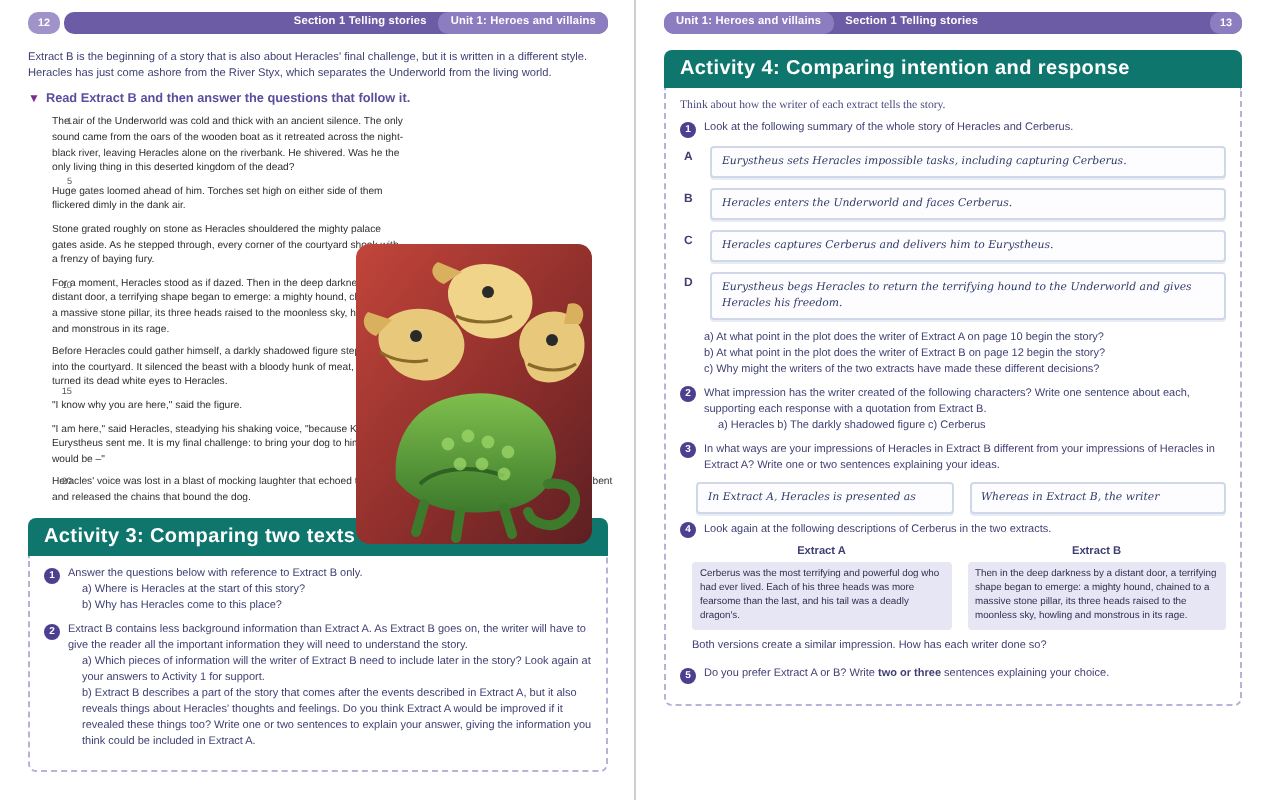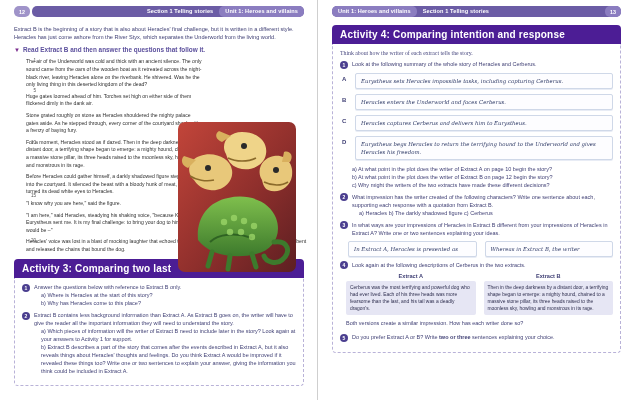--- a/index.html
+++ b/index.html
@@ -53,21 +53,21 @@
   .ex-p.narrow{width:176px;}
   .ex-p.wide{width:285px;}
   .lnum{position:absolute;left:0;width:10px;text-align:right;font-size:4.6px;color:#555;}
 
   
   .dog-wrap{position:absolute;right:8px;top:64px;width:118px;height:150px;}
 
   
   .activity{margin-top:6px;}
   .act-head{
-    background:#4c1d95;color:#fff;border-radius:4px 4px 0 0;
+    background:#0f766e;color:#fff;border-radius:4px 4px 0 0;
     font-size:10px;font-weight:bold;padding:4px 8px 4px 8px;letter-spacing:.2px;
   }
   .act-body{
     border:1px dashed #b9b2d8;border-top:none;border-radius:0 0 4px 4px;
     padding:5px 7px 6px 7px;background:#fff;
   }
   .q{display:flex;align-items:flex-start;gap:4px;margin-bottom:4px;}
   .qnum{
     flex:0 0 auto;width:8px;height:8px;border-radius:50%;
     background:#4b3f8f;color:#fff;font-size:5px;font-weight:bold;
@@ -191,21 +191,21 @@
           </g>
 
           <path d="M96 120 C110 118 114 130 104 138 C98 143 88 140 86 134" stroke="#3d7a2c" stroke-width="5" fill="none" stroke-linecap="round"></path>
 
           <path d="M34 130 L30 144 M52 134 L50 147 M74 132 L78 145" stroke="#3d7a2c" stroke-width="5" stroke-linecap="round"></path>
         </svg>
       </div>
     </div>
 
     <div class="activity">
-      <div class="act-head">Activity 3: Comparing two last</div>
+      <div class="act-head">Activity 3: Comparing two texts</div>
       <div class="act-body">
 
         <div class="q">
           <div class="qnum">1</div>
           <div class="qtext">
             <span>Answer the questions below with reference to Extract B only.</span>
             <span class="sub">a) Where is Heracles at the start of this story?</span>
             <span class="sub">b) Why has Heracles come to this place?</span>
           </div>
         </div>

